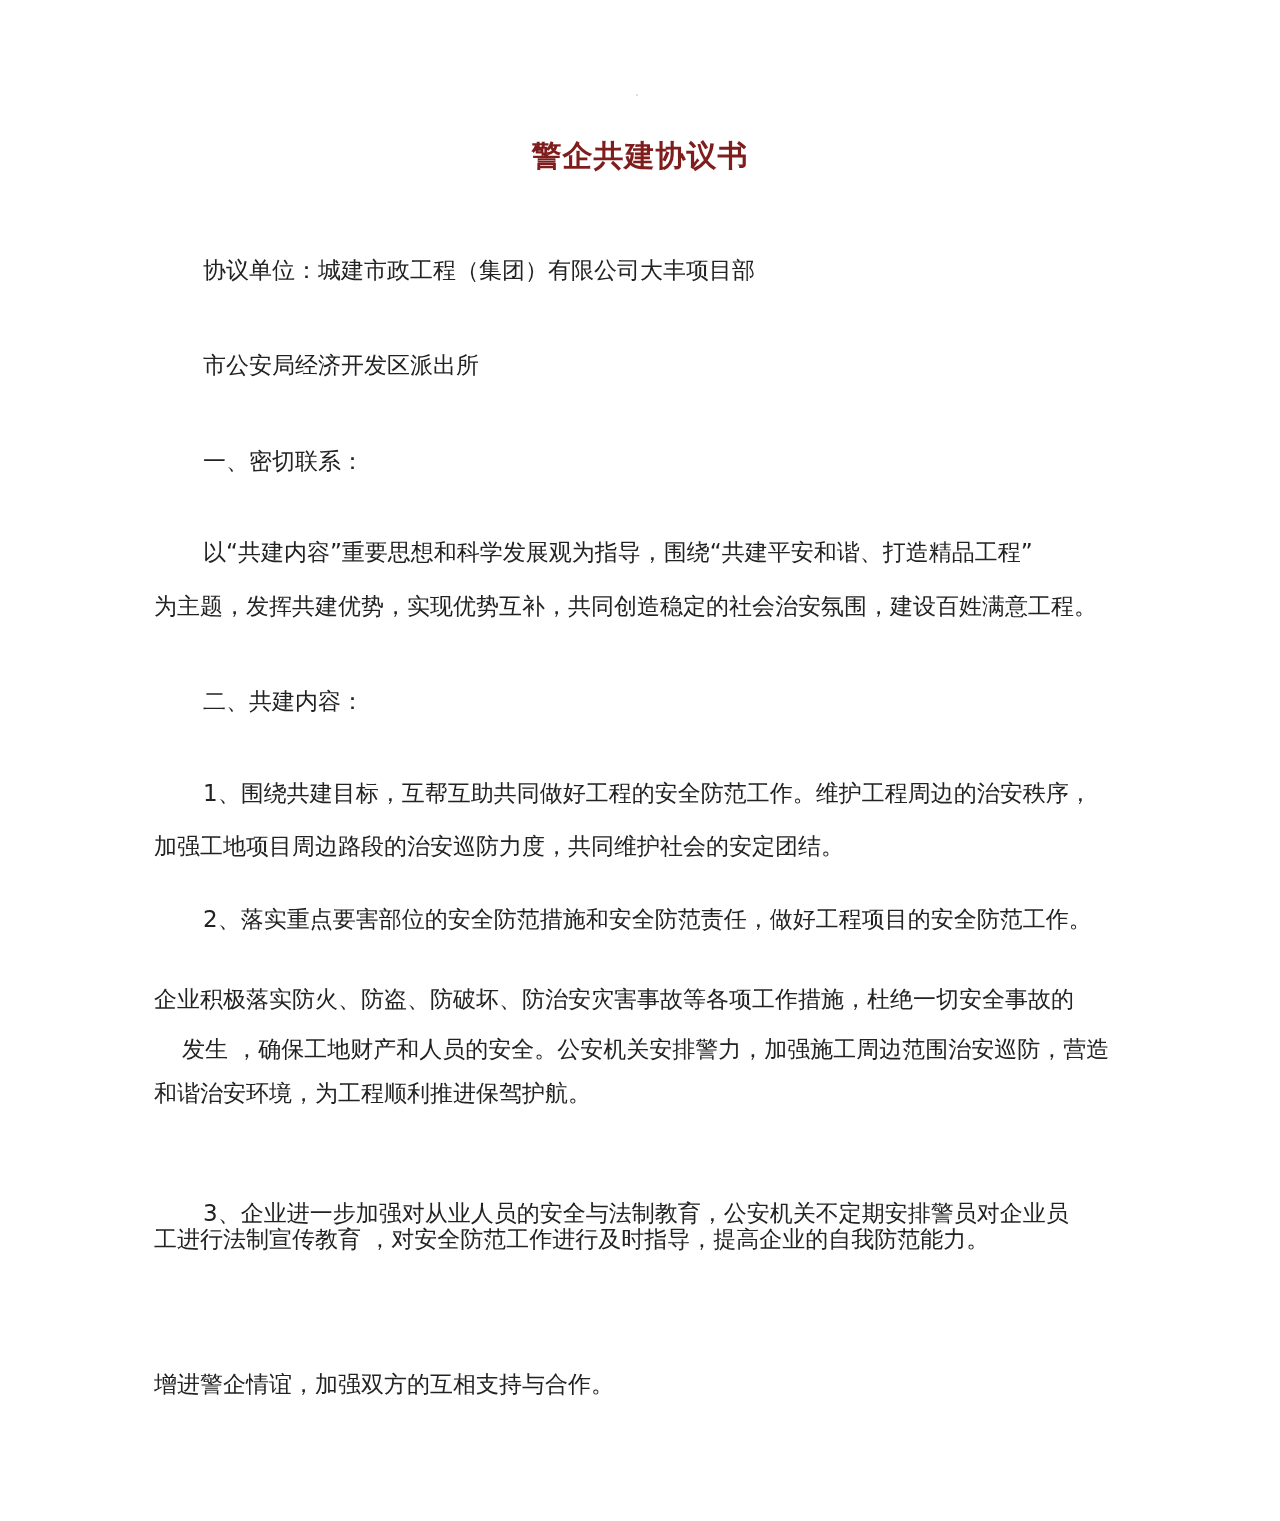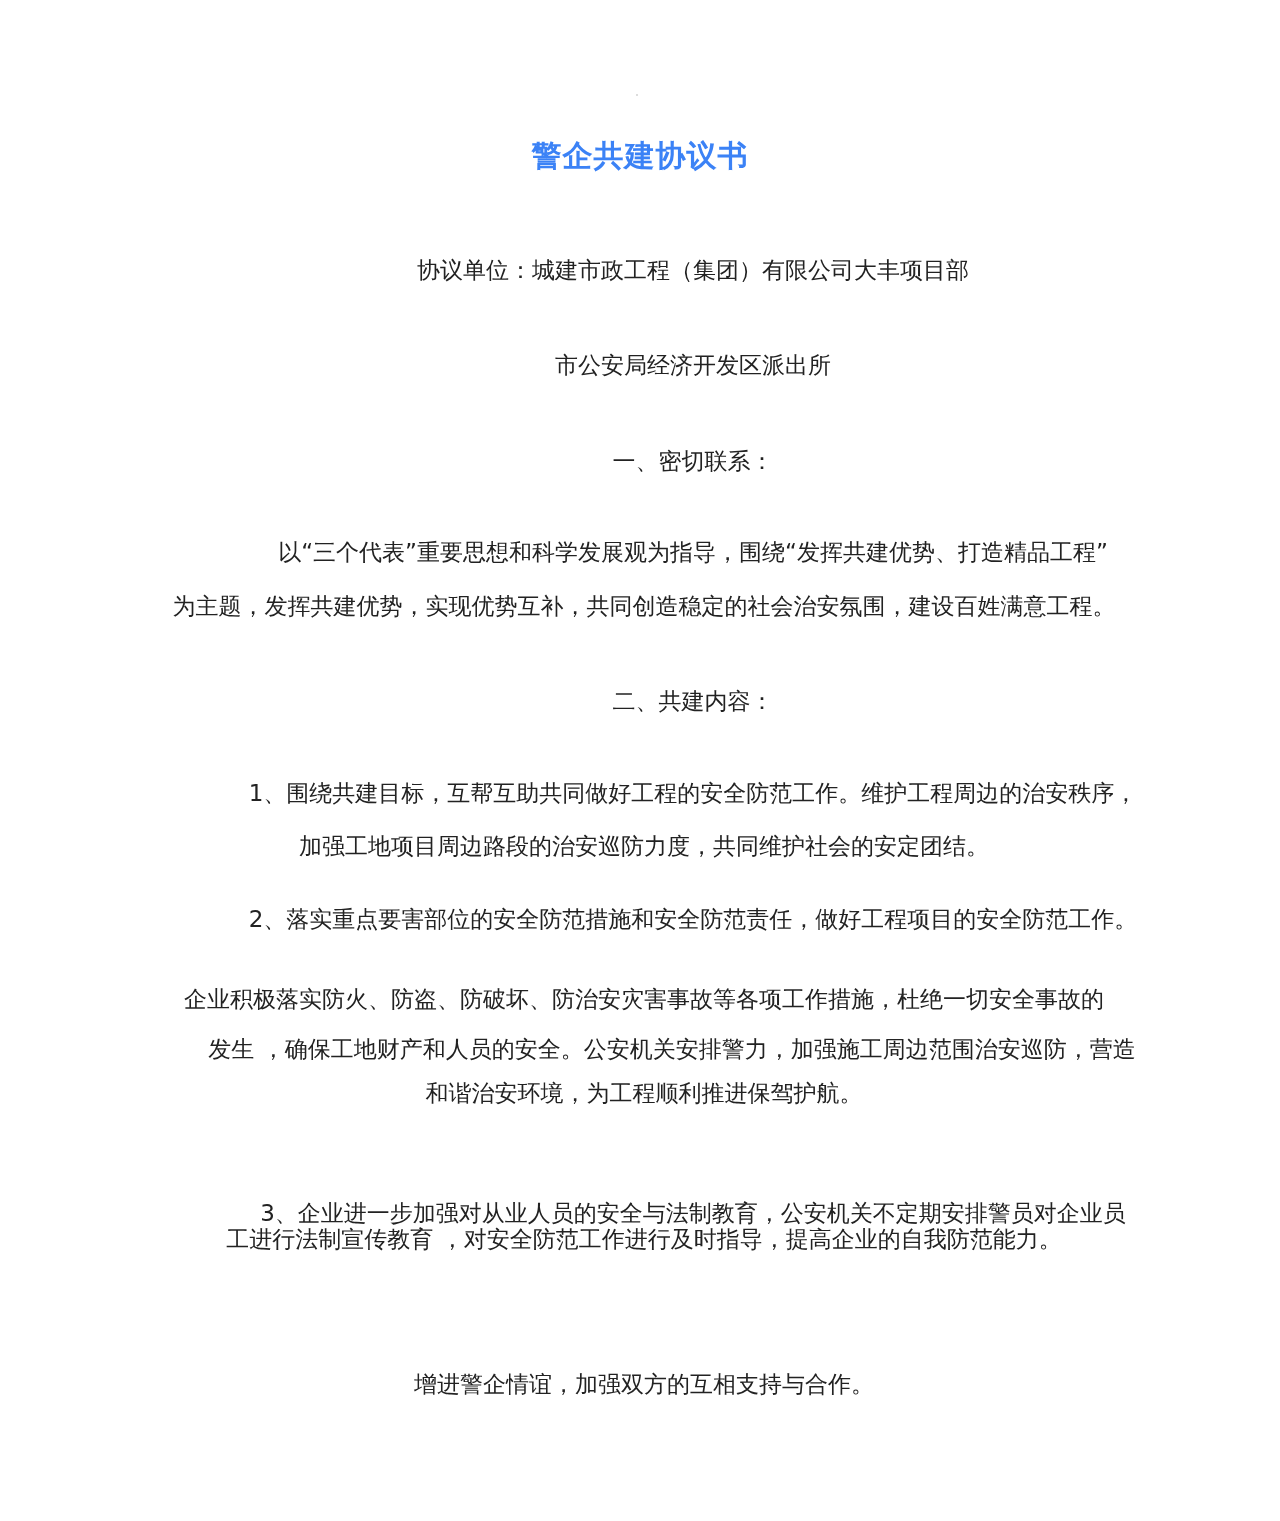--- a/index.html
+++ b/index.html
@@ -23,31 +23,30 @@
     }
     .title {
       position: absolute;
       top: 136px;
       left: 0;
       width: 1280px;
       text-align: center;
       font-size: 30px;
       font-weight: bold;
       letter-spacing: 1px;
-      color: #3b82f6;
+      color: #7f1d1d;
     }
     .line {
       position: absolute;
       left: 154px;
       width: 980px;
       font-size: 23px;
       line-height: 34px;
       white-space: nowrap;
       color: #222222;
-      text-align: center;
     }
     .indent { left: 203px; }
     .dot {
       position: absolute;
       left: 636px;
       top: 94px;
       width: 2px;
       height: 2px;
       background: #dddddd;
     }
@@ -57,21 +56,21 @@
 
 <div class="page">
   <div class="dot"></div>
 
   <div class="title">警企共建协议书</div>
 
   <div class="line indent" style="top:253px;">协议单位：城建市政工程（集团）有限公司大丰项目部</div>
   <div class="line indent" style="top:348px;">市公安局经济开发区派出所</div>
 
   <div class="line indent" style="top:444px;">一、密切联系：</div>
-  <div class="line indent" style="top:535px;">以“三个代表”重要思想和科学发展观为指导，围绕“发挥共建优势、打造精品工程”</div>
+  <div class="line indent" style="top:535px;">以“共建内容”重要思想和科学发展观为指导，围绕“共建平安和谐、打造精品工程”</div>
   <div class="line" style="top:589px;">为主题，发挥共建优势，实现优势互补，共同创造稳定的社会治安氛围，建设百姓满意工程。</div>
 
   <div class="line indent" style="top:684px;">二、共建内容：</div>
 
   <div class="line indent" style="top:776px;">1、围绕共建目标，互帮互助共同做好工程的安全防范工作。维护工程周边的治安秩序，</div>
   <div class="line" style="top:829px;">加强工地项目周边路段的治安巡防力度，共同维护社会的安定团结。</div>
 
   <div class="line indent" style="top:902px;">2、落实重点要害部位的安全防范措施和安全防范责任，做好工程项目的安全防范工作。</div>
   <div class="line" style="top:982px;">企业积极落实防火、防盗、防破坏、防治安灾害事故等各项工作措施，杜绝一切安全事故的</div>
   <div class="line" style="top:1032px;margin-left:28px;">发生 ，确保工地财产和人员的安全。公安机关安排警力，加强施工周边范围治安巡防，营造</div>

